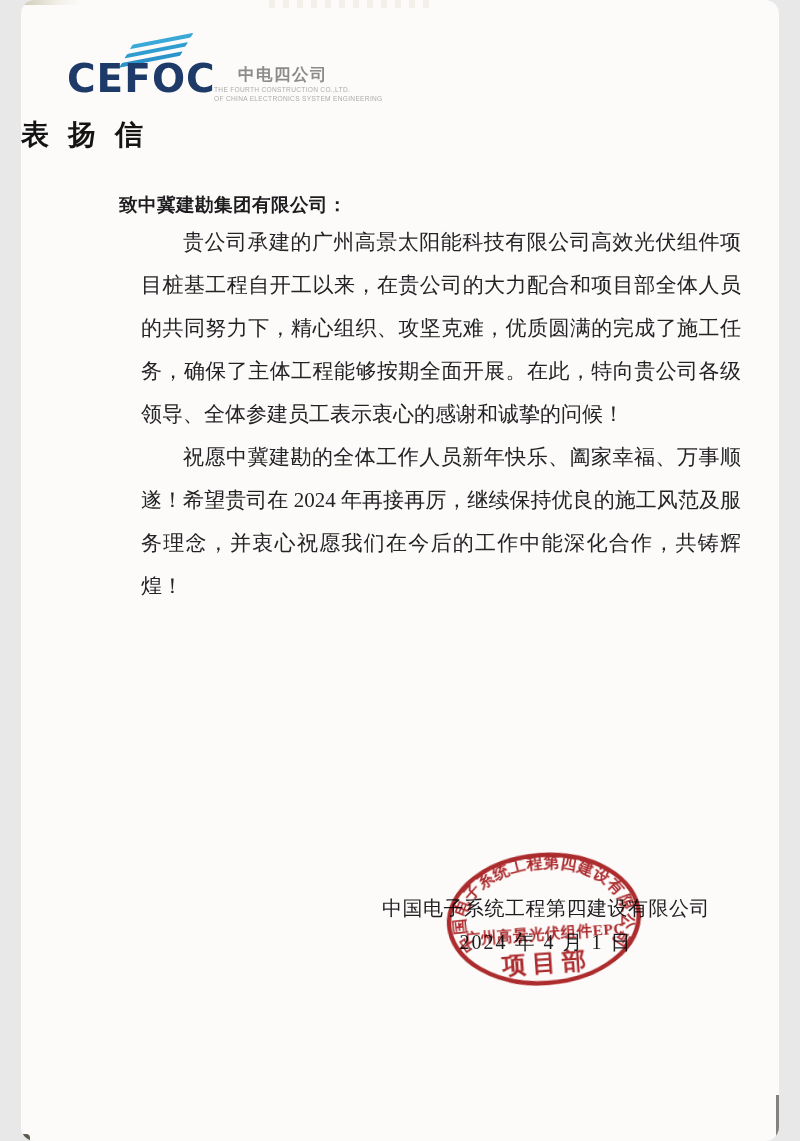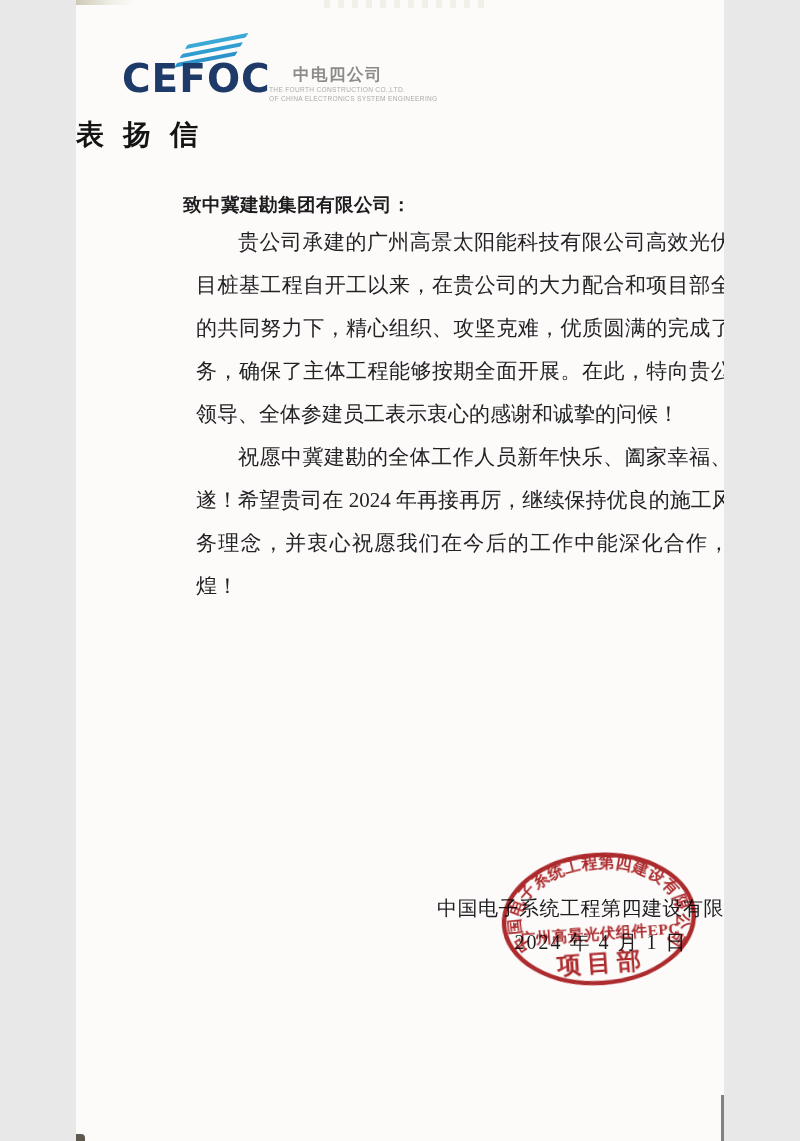--- a/index.html
+++ b/index.html
@@ -1,26 +1,27 @@
 <!DOCTYPE html>
 <html><head>
 <meta charset="utf-8">
 <style>
   html,body{margin:0;padding:0;background:#e8e8e8;}
   .page{
     position:relative;
-    width:648px;height:1141px;
+    width:758px;height:1141px;
     margin:0 auto;
     background:#fcfbf9;
     background-image:
       radial-gradient(circle at 20% 30%, rgba(0,0,0,0.008) 0 1px, transparent 1px),
       radial-gradient(circle at 70% 60%, rgba(0,0,0,0.01) 0 1px, transparent 1px);
     overflow:hidden;
     font-family:"Liberation Serif","DejaVu Serif",serif;
     color:#222;
+    border-radius:14px;
   }
 
   
   .logo{position:absolute;left:46px;top:40px;width:300px;height:70px;}
   .slash-group{position:absolute;left:52px;top:0px;width:78px;height:28px;transform:rotate(-11deg);}
   .slash{height:4px;margin-bottom:4px;transform:skewX(-42deg);border-radius:1px;}
   .slash.s1{background:#3aa9d8;width:62px;margin-left:14px;}
   .slash.s2{background:#2f9dd0;width:62px;margin-left:7px;}
   .slash.s3{background:#2a93c9;width:62px;margin-left:0px;}
   .wordmark{
@@ -43,21 +44,21 @@
   .logo-en.l1{top:46px;}
   .logo-en.l2{top:55px;}
 
   
   .title{
     position:absolute;left:0;top:114px;width:100%;
     text-align:left;font-size:28px;font-weight:bold;color:#141414;
     letter-spacing:6px;line-height:42px;
   }
   .salutation{
-    position:absolute;left:107px;top:192px;
+    position:absolute;left:98px;top:192px;
     font-size:18.5px;font-weight:bold;color:#1d1d20;letter-spacing:0.5px;
   }
   .body-text{
     position:absolute;left:100px;top:221px;width:600px;
     font-size:21px;line-height:43px;color:#232326;
     text-align:justify;
     margin-left:20px;
   }
   .body-text p{margin:0;text-indent:2em;}
 

